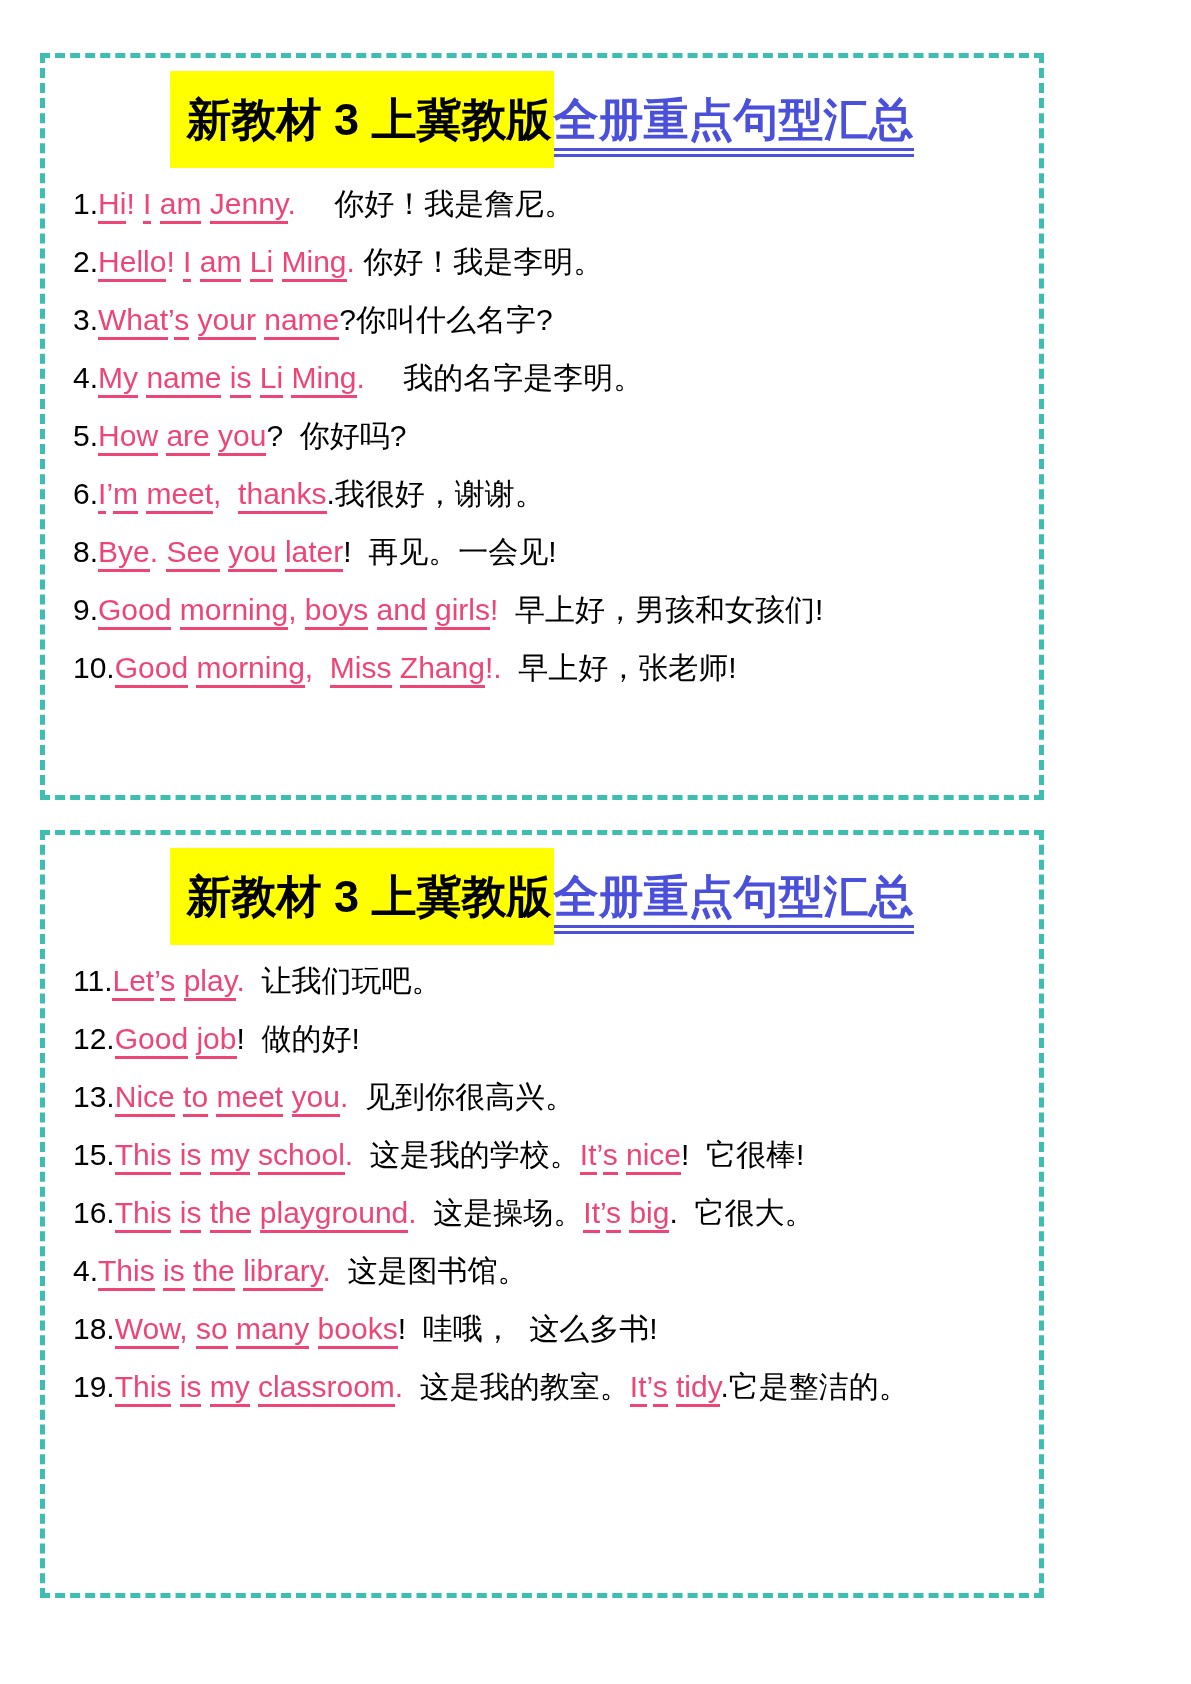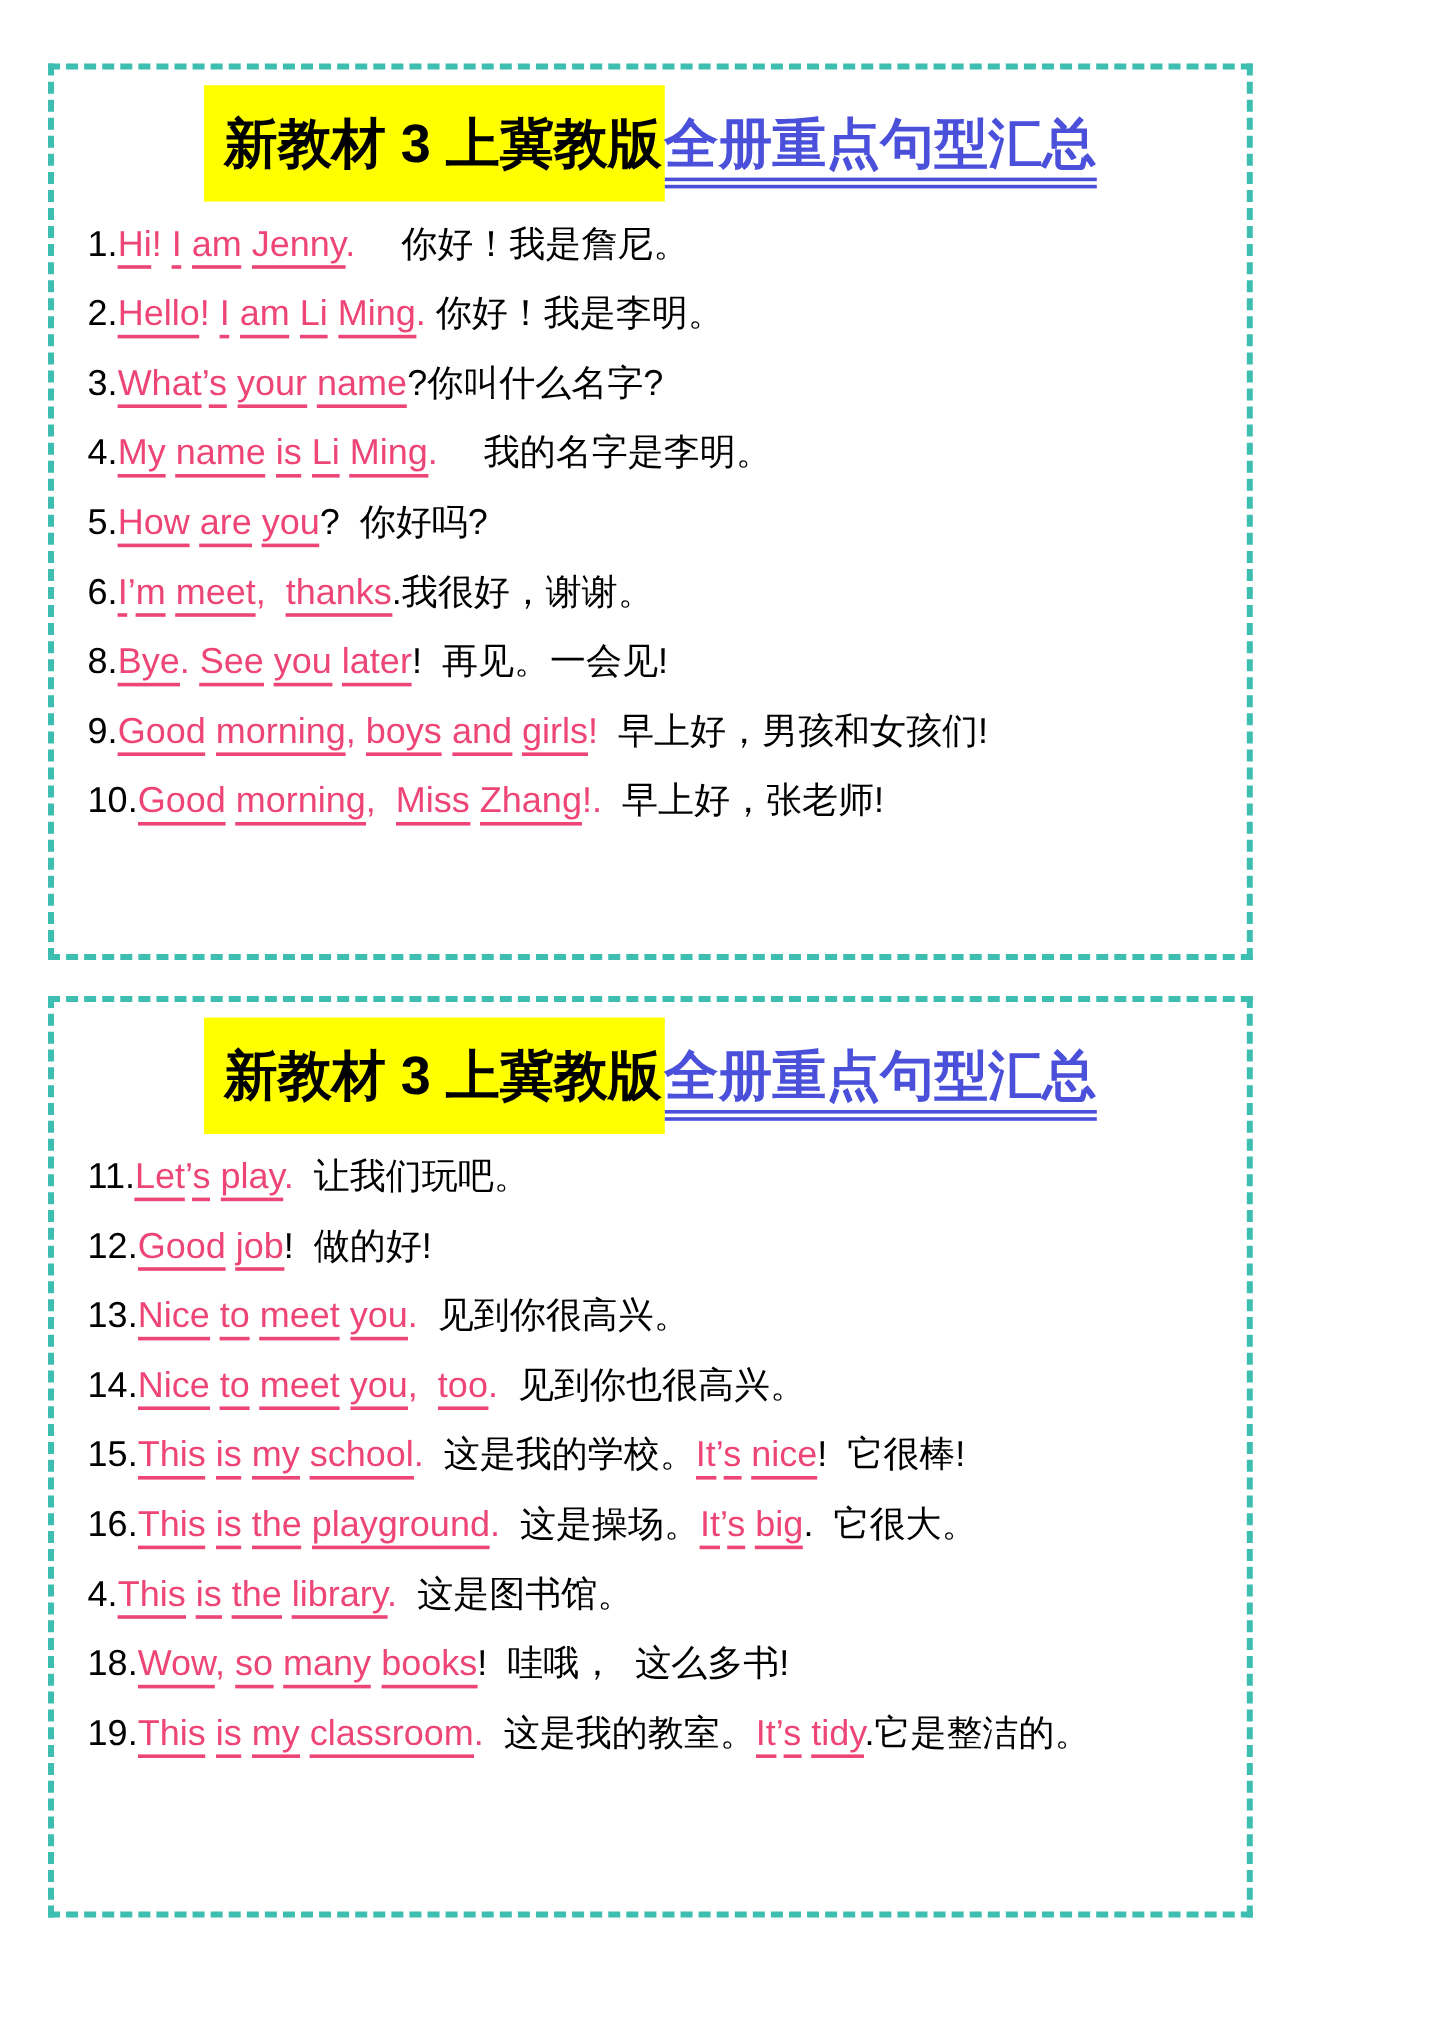--- a/index.html
+++ b/index.html
@@ -83,21 +83,20 @@
         <div class="line"><span class="num">10.</span><span class="en"><span class="w">Good</span> <span class="w">morning</span><span class="p">,</span>  <span class="w">Miss</span> <span class="w">Zhang</span><span class="p">!.</span></span><span class="zh">  早上好，张老师!</span></div>
       </div>
   </section>
 
   <section class="card second">
     <h1 class="title"><span class="hl">新教材 3 上冀教版</span><span class="blue">全册重点句型汇总</span></h1>
     <div class="lines">
         <div class="line"><span class="num">11.</span><span class="en"><span class="w">Let</span><span class="p">’</span><span class="w">s</span> <span class="w">play</span><span class="p">.</span></span><span class="zh">  让我们玩吧。</span></div>
         <div class="line"><span class="num">12.</span><span class="en"><span class="w">Good</span> <span class="w">job</span></span><span class="zh">!  做的好!</span></div>
         <div class="line"><span class="num">13.</span><span class="en"><span class="w">Nice</span> <span class="w">to</span> <span class="w">meet</span> <span class="w">you</span><span class="p">.</span></span><span class="zh">  见到你很高兴。</span></div>
-        <div class="line"><span class="num">14.</span><span class="en"><span class="w">Nice</span> <span class="w">to</span> <span class="w">meet</span> <span class="w">you</span><span class="p">,</span>  <span class="w">too</span><span class="p">.</span></span><span class="zh">  见到你也很高兴。</span></div>
         <div class="line"><span class="num">15.</span><span class="en"><span class="w">This</span> <span class="w">is</span> <span class="w">my</span> <span class="w">school</span><span class="p">.</span></span><span class="zh">  这是我的学校。</span><span class="en"><span class="w">It</span><span class="p">’</span><span class="w">s</span> <span class="w">nice</span></span><span class="zh">!  它很棒!</span></div>
         <div class="line"><span class="num">16.</span><span class="en"><span class="w">This</span> <span class="w">is</span> <span class="w">the</span> <span class="w">playground</span><span class="p">.</span></span><span class="zh">  这是操场。</span><span class="en"><span class="w">It</span><span class="p">’</span><span class="w">s</span> <span class="w">big</span></span><span class="zh">.  它很大。</span></div>
         <div class="line"><span class="num">4.</span><span class="en"><span class="w">This</span> <span class="w">is</span> <span class="w">the</span> <span class="w">library</span><span class="p">.</span></span><span class="zh">  这是图书馆。</span></div>
         <div class="line"><span class="num">18.</span><span class="en"><span class="w">Wow</span><span class="p">,</span> <span class="w">so</span> <span class="w">many</span> <span class="w">books</span></span><span class="zh">!  哇哦，  这么多书!</span></div>
         <div class="line"><span class="num">19.</span><span class="en"><span class="w">This</span> <span class="w">is</span> <span class="w">my</span> <span class="w">classroom</span><span class="p">.</span></span><span class="zh">  这是我的教室。</span><span class="en"><span class="w">It</span><span class="p">’</span><span class="w">s</span> <span class="w">tidy</span></span><span class="zh">.它是整洁的。</span></div>
       </div>
   </section>
 
 </div>
 

